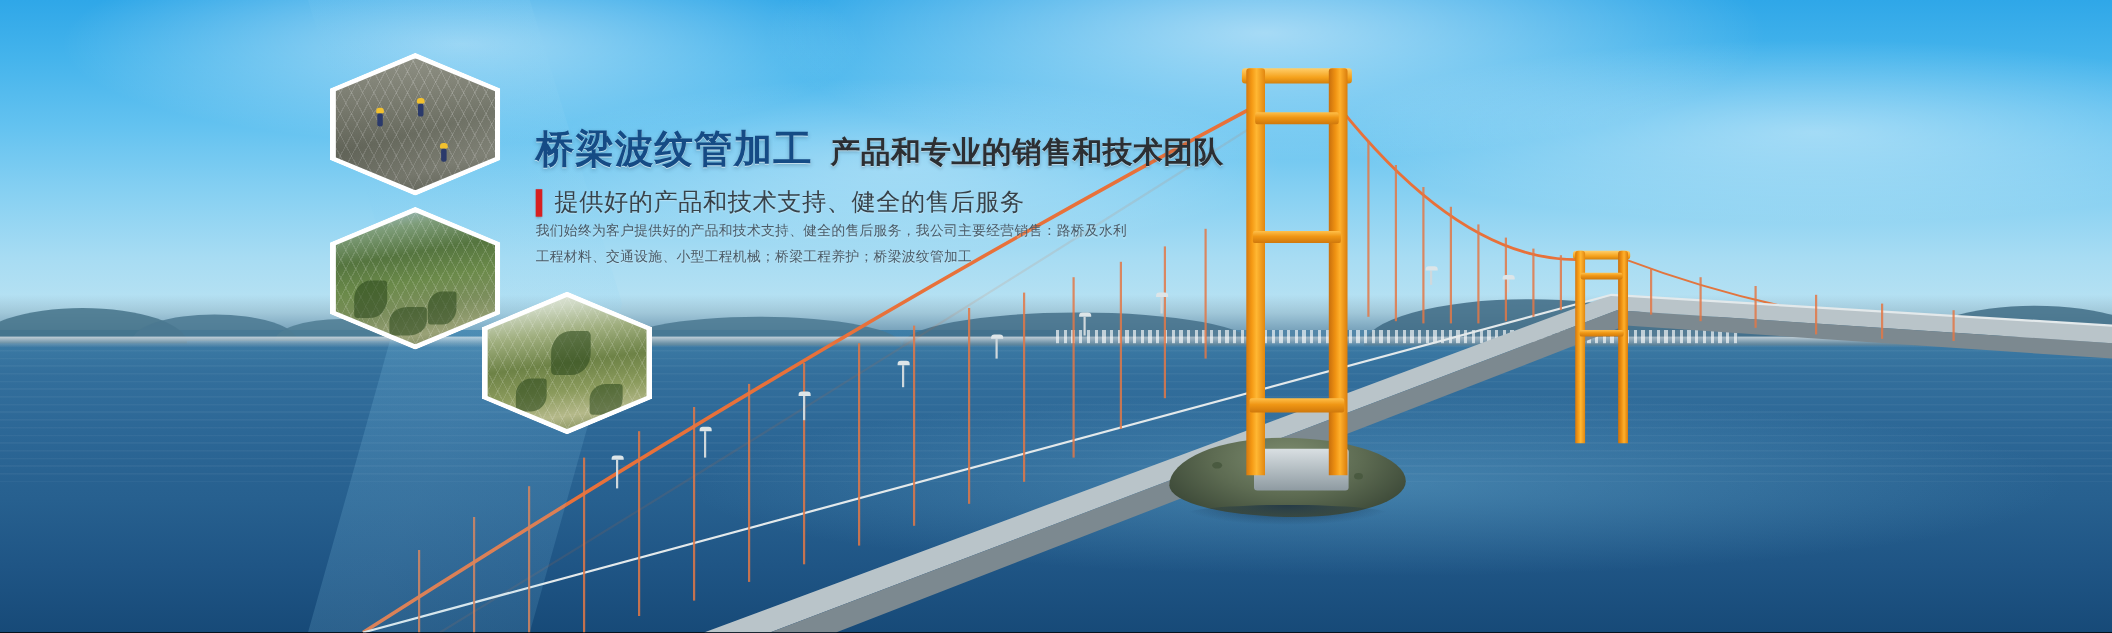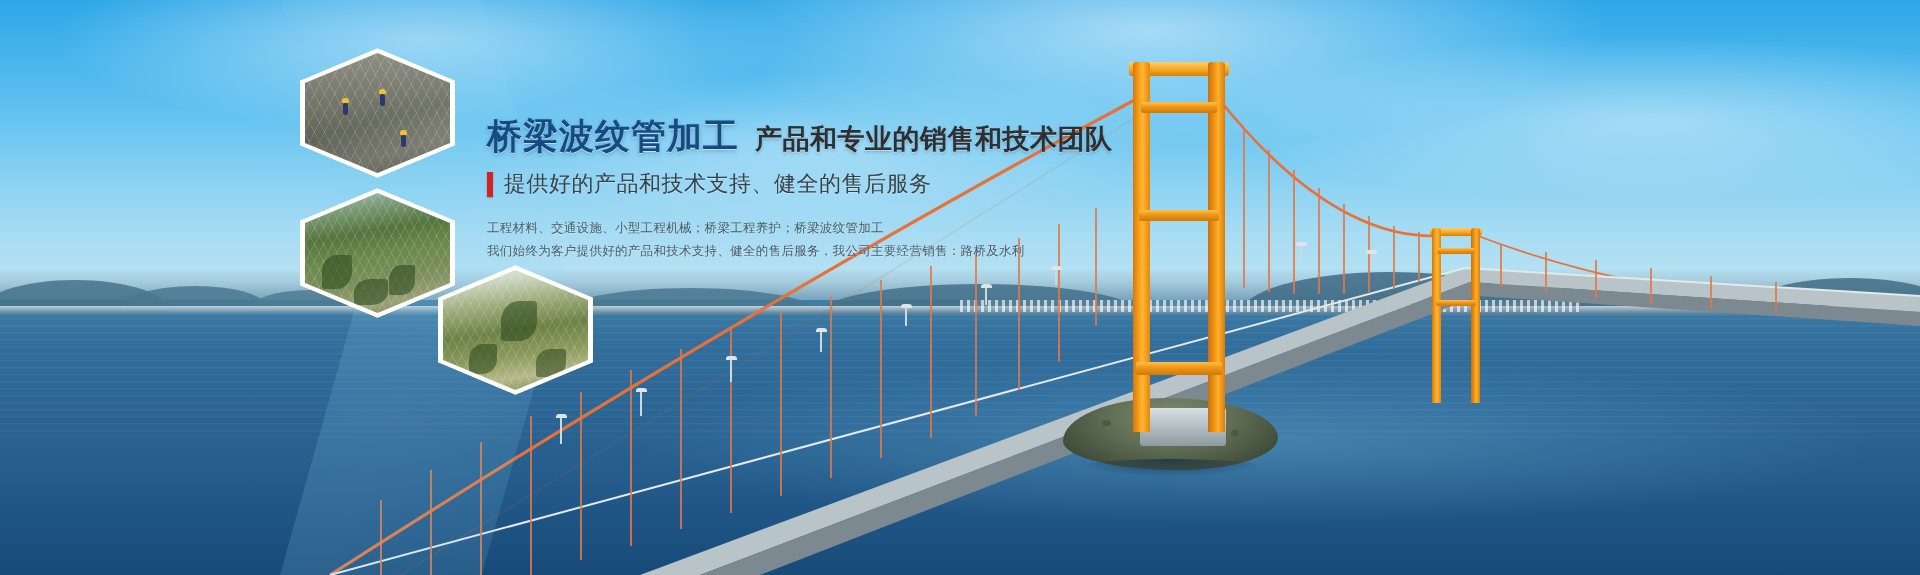--- a/index.html
+++ b/index.html
@@ -214,21 +214,21 @@
     text-shadow: 0 1px 0 rgba(255,255,255,.55), 0 2px 4px rgba(10,40,70,.28);
   }
   .headline .t-sub {
     font-size: 27px; font-weight: 700; color: #2c2f33;
     letter-spacing: .5px; margin-left: 16px;
     text-shadow: 0 1px 0 rgba(255,255,255,.45), 0 2px 3px rgba(10,30,50,.25);
   }
 
   .subhead {
     display: flex; align-items: center; gap: 11px;
-    margin-bottom: 18px; white-space: nowrap;
+    white-space: nowrap;
   }
   .subhead .redbar {
     width: 6px; height: 25px; background: #d72020; flex: 0 0 auto;
     box-shadow: 0 1px 2px rgba(0,0,0,.25);
   }
   .subhead .txt {
     font-size: 22px; color: #37424a; letter-spacing: .5px;
     text-shadow: 0 1px 1px rgba(255,255,255,.35);
   }
 
@@ -386,18 +386,18 @@
     <div class="headline">
       <span class="t-main">桥梁波纹管加工</span><span class="t-sub">产品和专业的销售和技术团队</span>
     </div>
 
     <div class="subhead">
       <span class="redbar"></span>
       <span class="txt">提供好的产品和技术支持、健全的售后服务</span>
     </div>
 
     <div class="body-text">
+      <span class="line">我们始终为客户提供好的产品和技术支持、健全的售后服务，我公司主要经营销售：路桥及水利</span>
       <span class="line">工程材料、交通设施、小型工程机械；桥梁工程养护；桥梁波纹管加工</span>
-      <span class="line">我们始终为客户提供好的产品和技术支持、健全的售后服务，我公司主要经营销售：路桥及水利</span>
     </div>
 
   </div>
 </div>
 
 </body></html>

